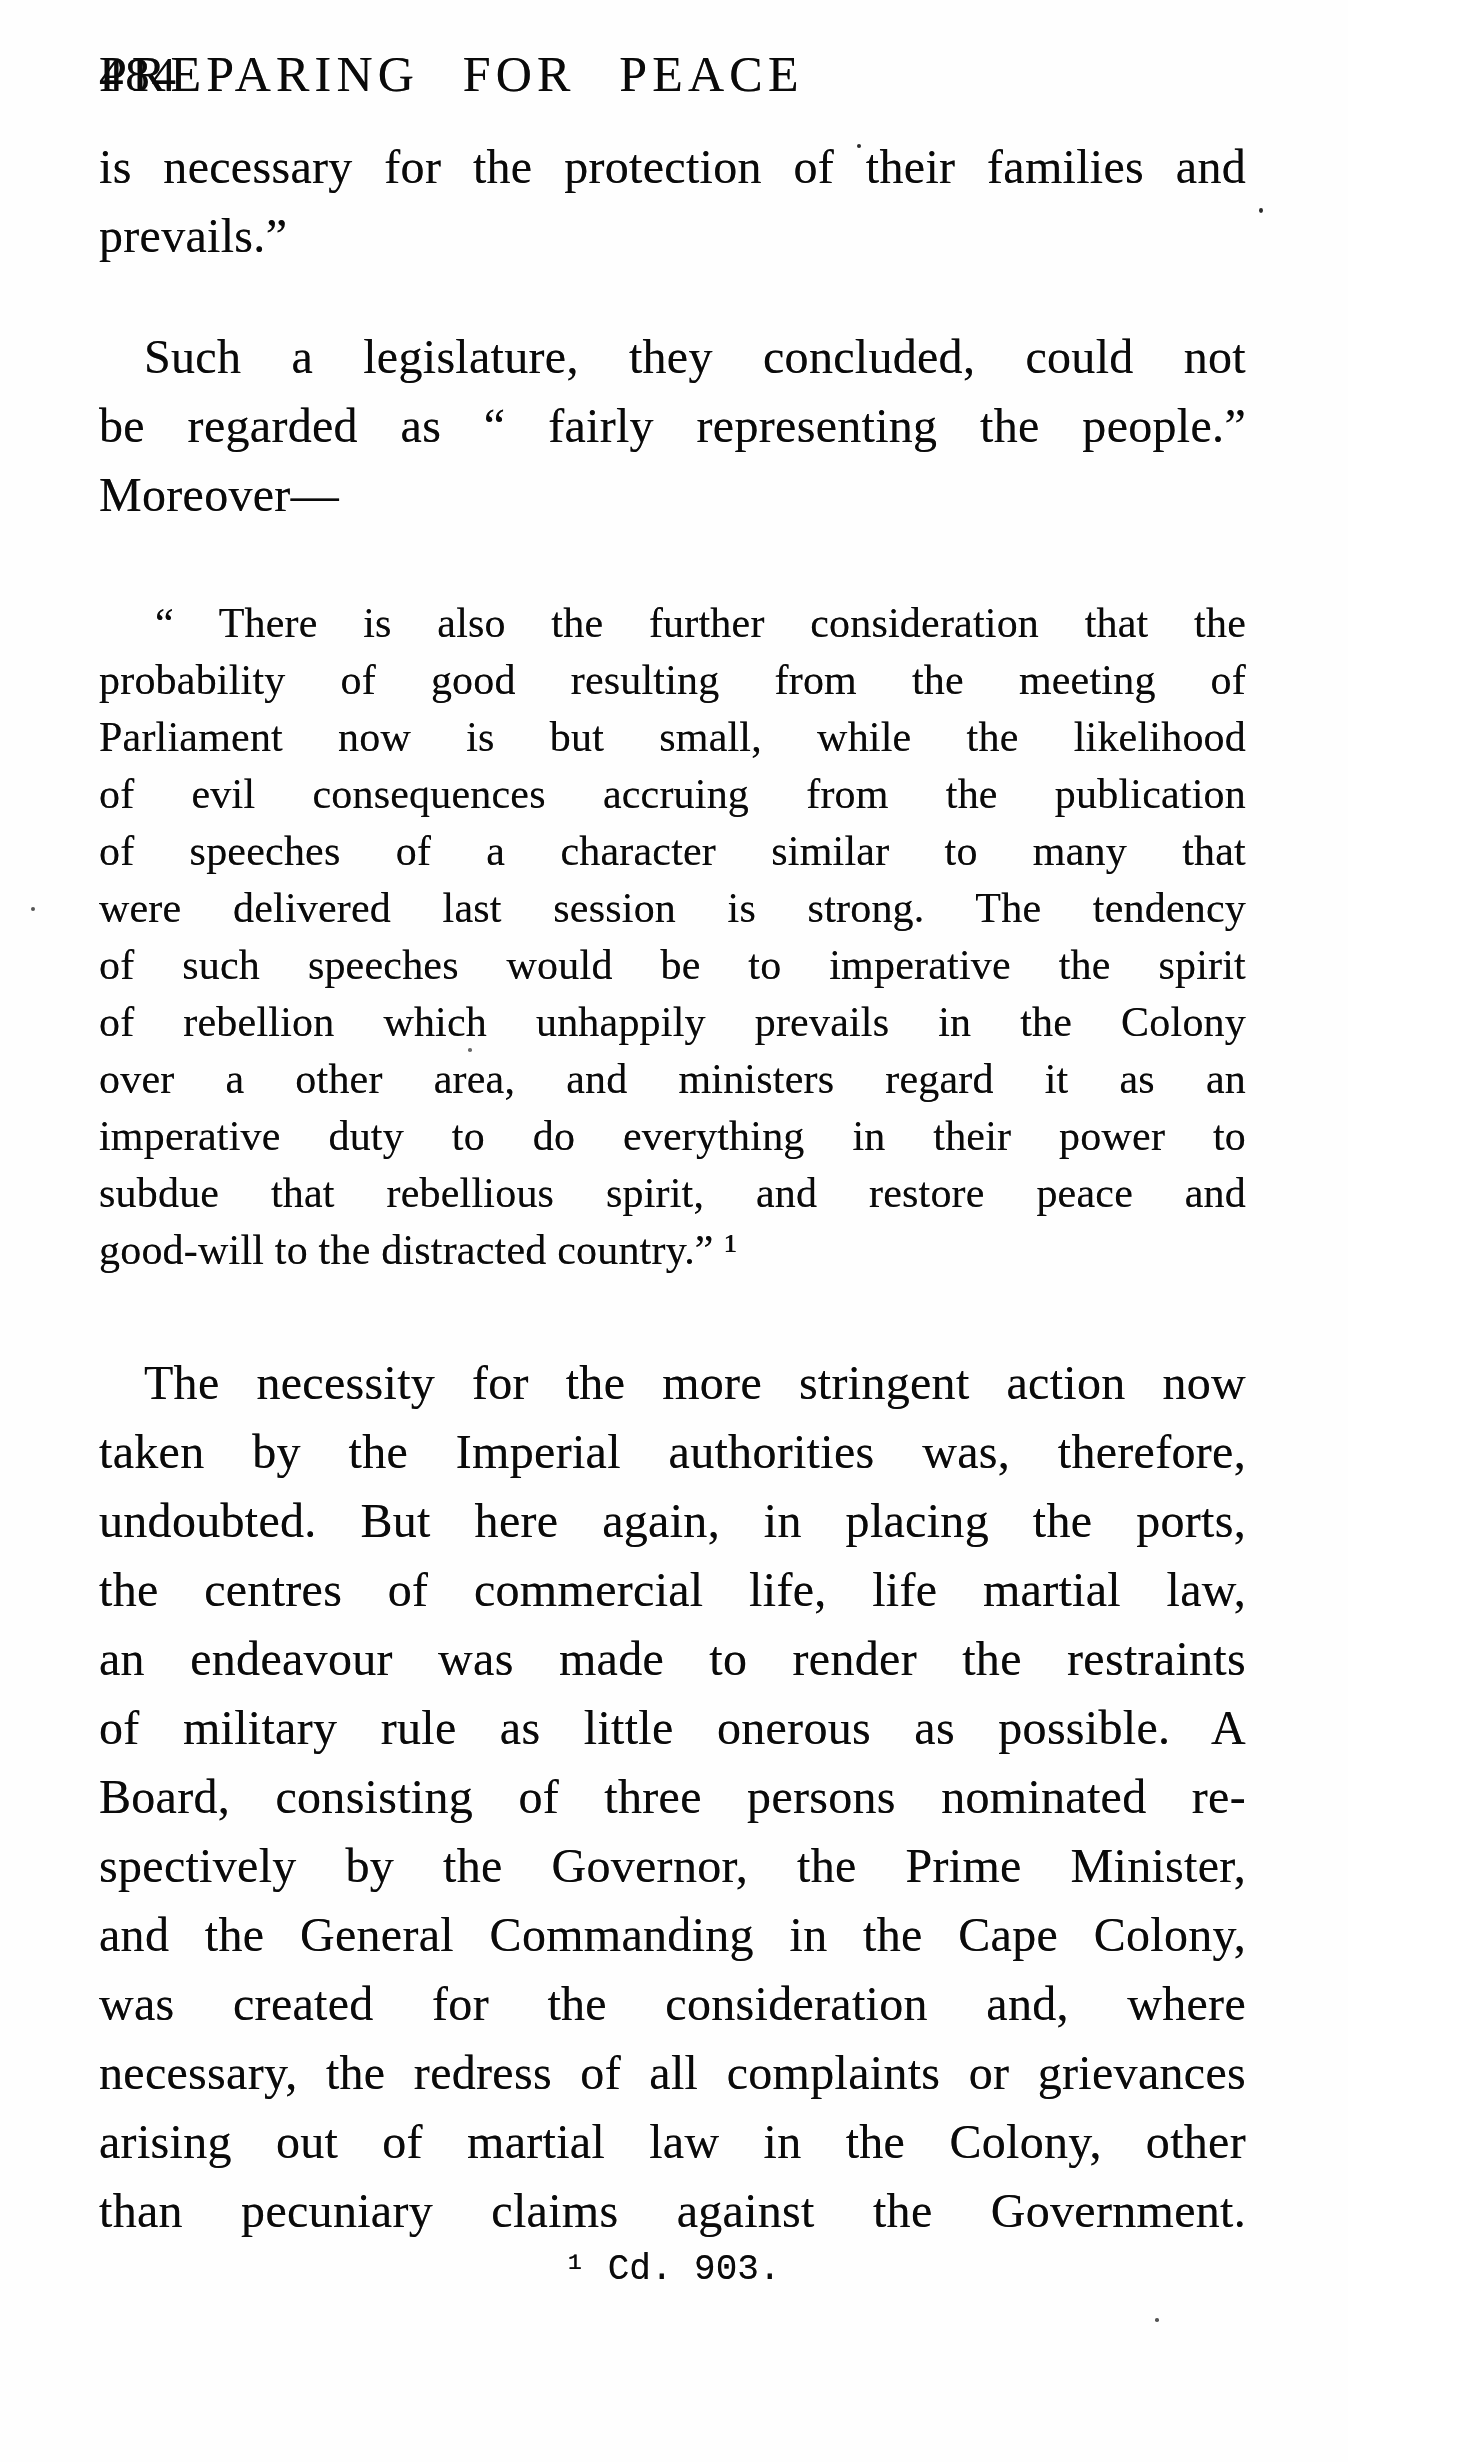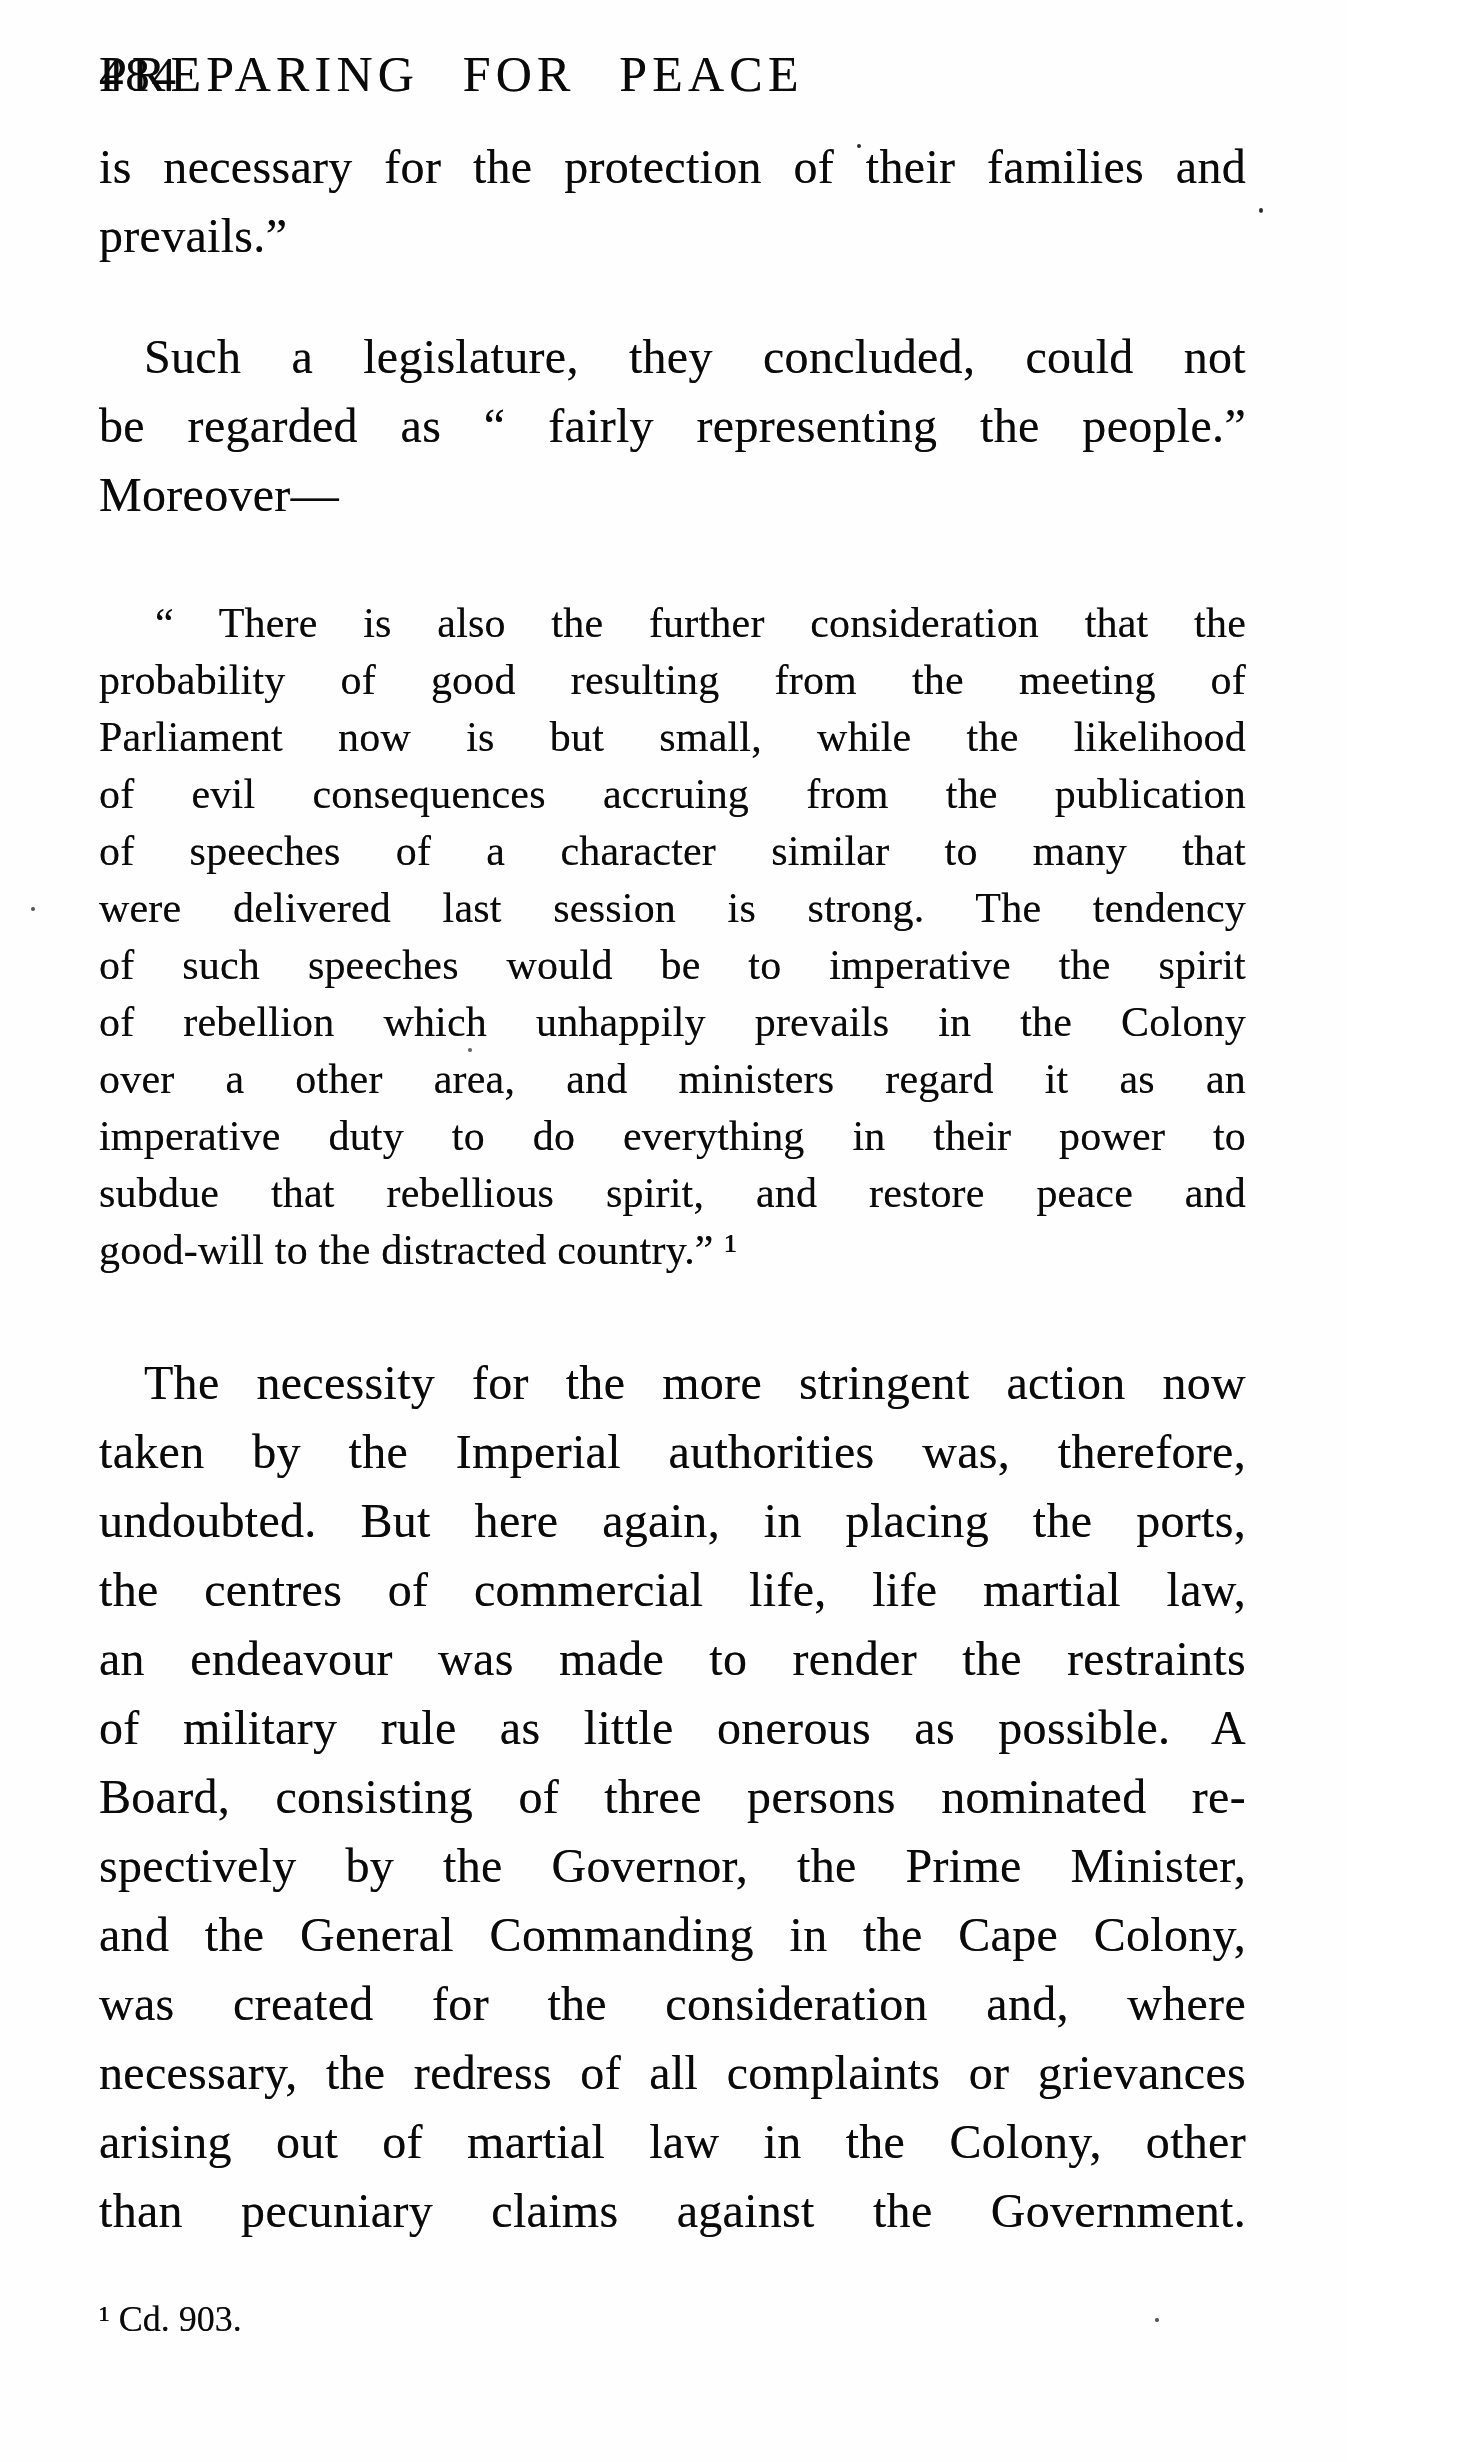--- a/index.html
+++ b/index.html
@@ -64,24 +64,24 @@
   .line.first-body {
     text-indent: 45px;
   }
   .line.first-quote {
     text-indent: 56px;
   }
   .p2 { margin-top: 52px; }
   .quote { margin-top: 66px; }
   .p3 { margin-top: 69px; }
   .footnote {
-    margin-top: 50px;
-    text-align: left;
+    text-align: center;
     font-size: 36px;
     line-height: 49px;
+    font-family: Liberation Mono, monospace;
   }
   .speck {
     position: absolute;
     background: #2a2a2a;
     border-radius: 50%;
   }
   .speck.s1 { left: 857px;  top: 144px;  width: 4.3px; height: 4.3px; }
   .speck.s2 { left: 1259px; top: 208px;  width: 4.3px; height: 5.2px; }
   .speck.s3 { left: 31px;   top: 907px; width: 4.3px; height: 4.3px; opacity: .8; }
   .speck.s4 { left: 468px;  top: 1048px; width: 3.5px; height: 3.5px; opacity: .7; }

